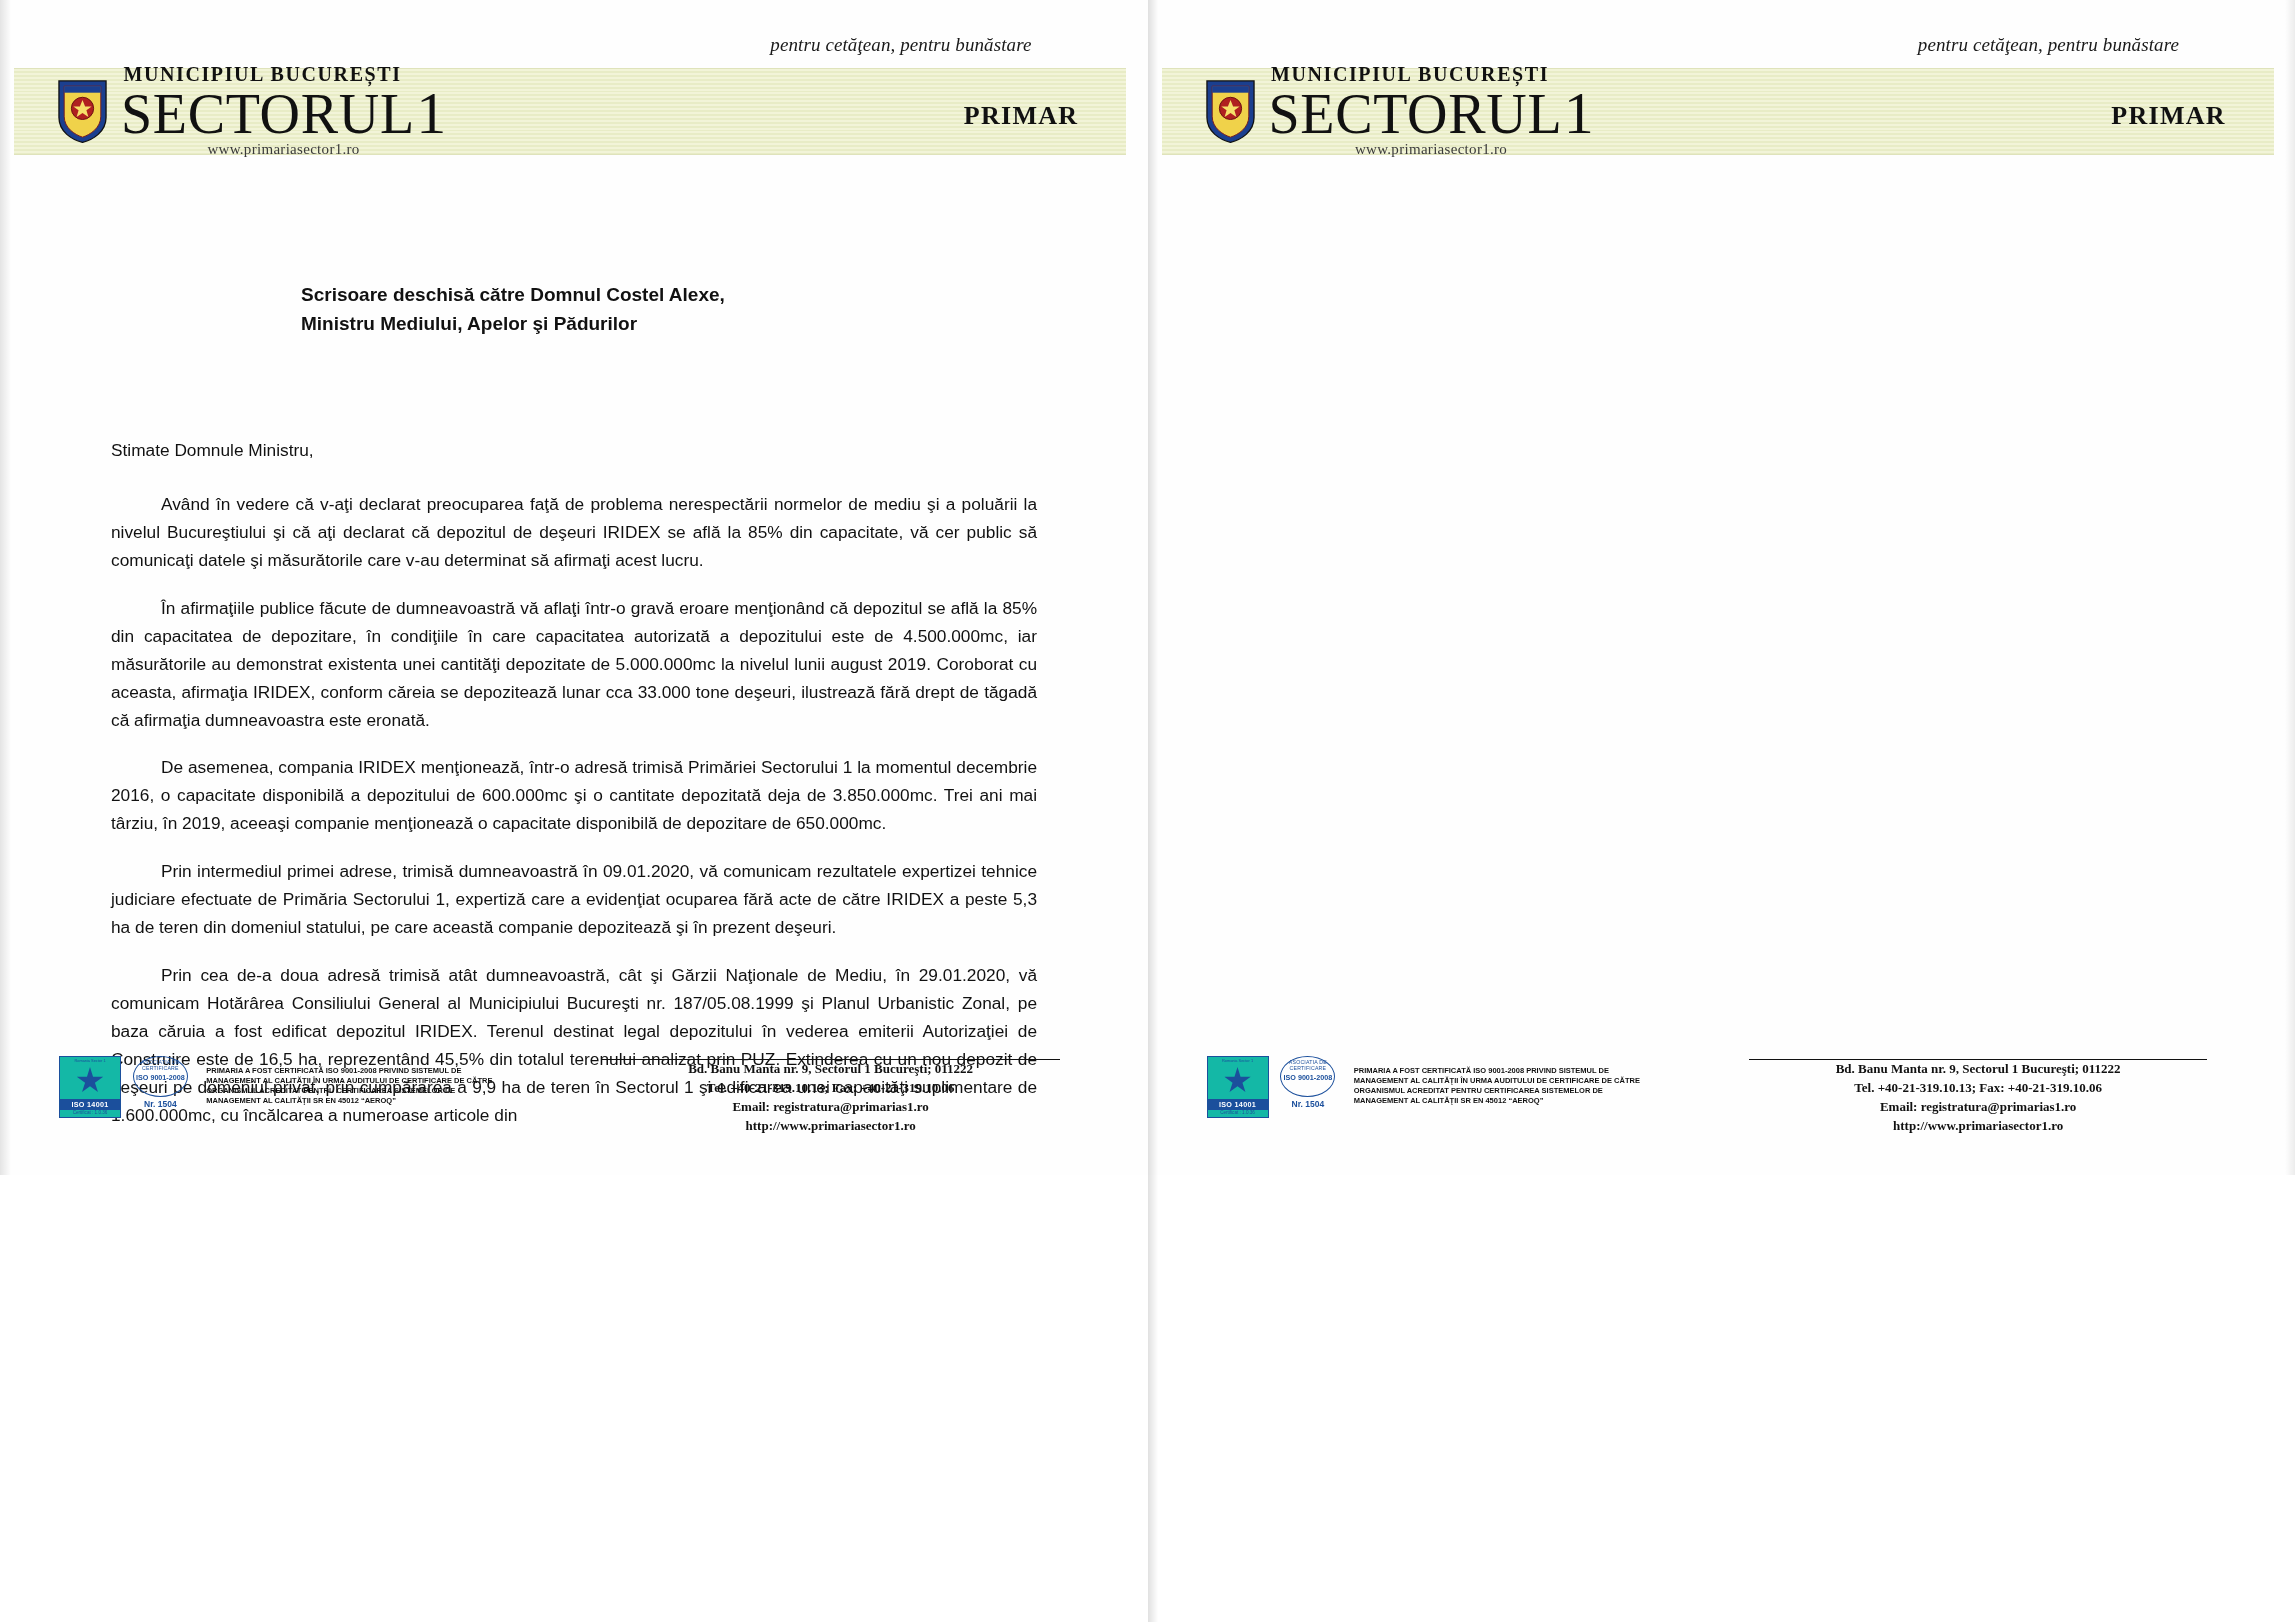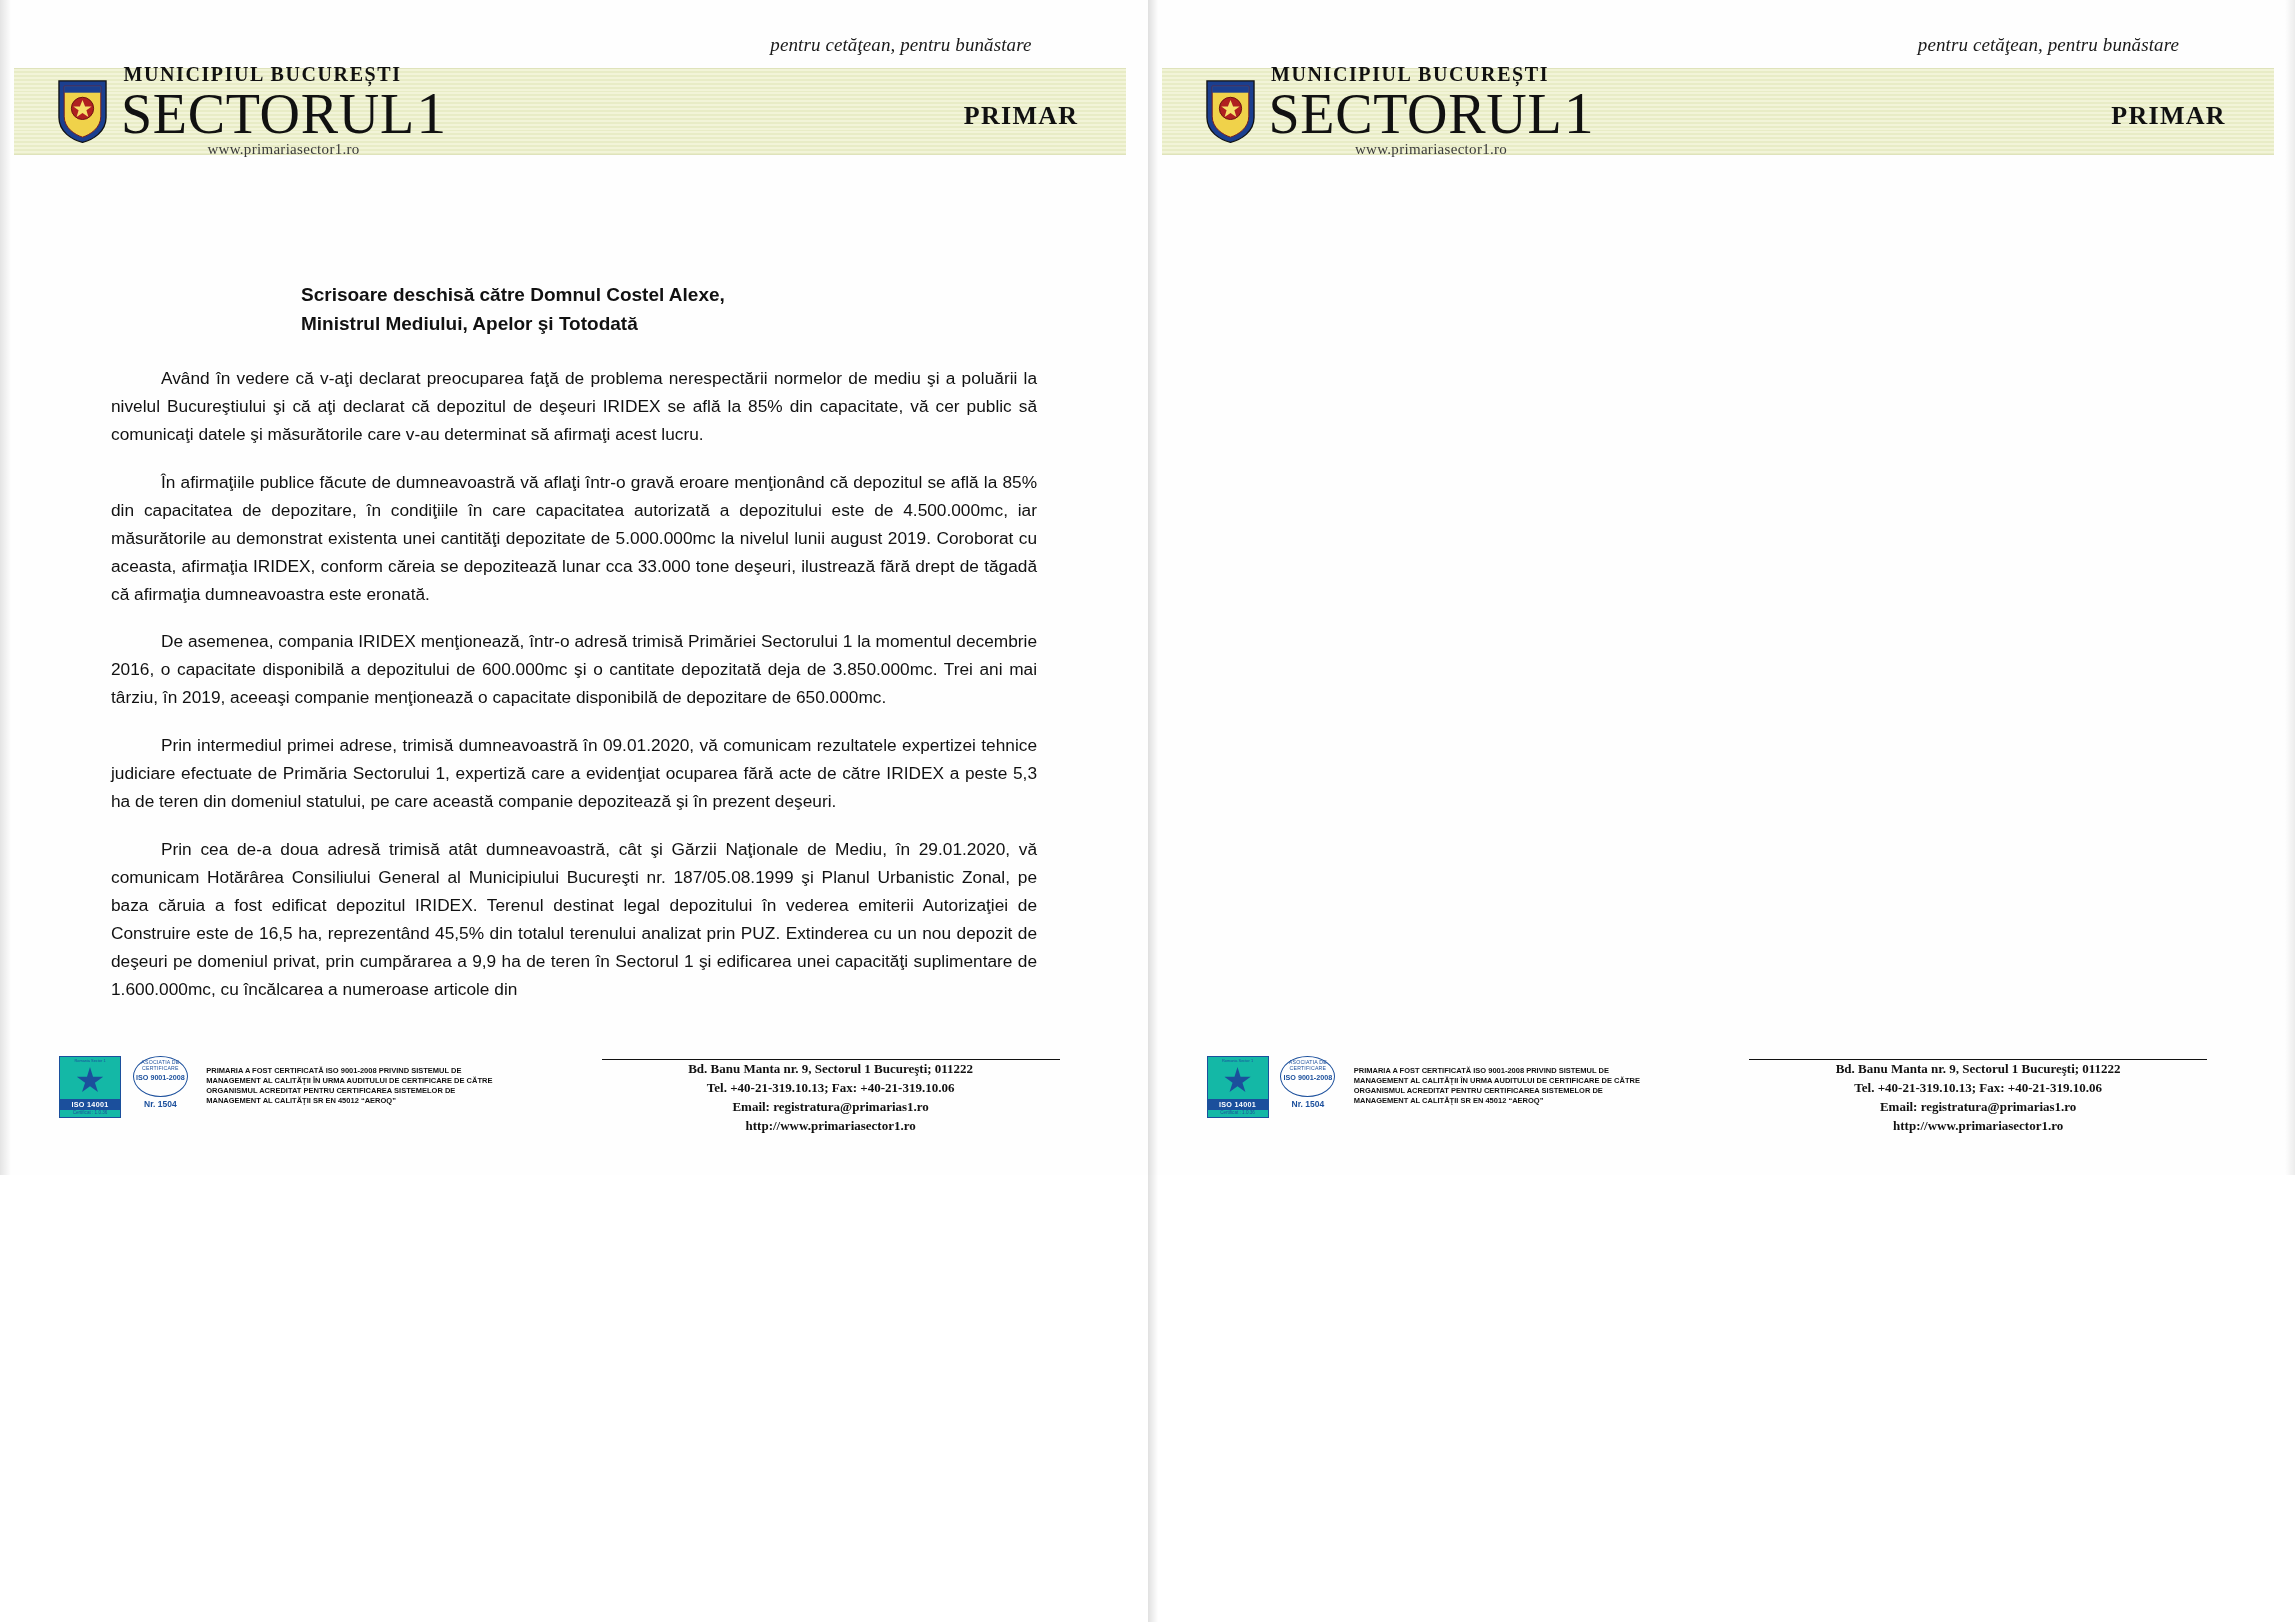--- a/index.html
+++ b/index.html
@@ -334,22 +334,23 @@
           <span class="sector-num">1</span>
         </div>
         <div class="site">www.primariasector1.ro</div>
       </div>
       <div class="primar-word">PRIMAR</div>
     </div>
 
     <div class="content left-col">
       <div class="addressee">
         <div>Scrisoare deschisă către Domnul Costel Alexe,</div>
-        <div>Ministrul Mediului, Apelor şi Totodată</div>
-      </div>
+        <div>Ministru Mediului, Apelor şi Pădurilor</div>
+      </div>
+      <div class="salut">Stimate Domnule Ministru,</div>
       <div style="height:26px"></div>
       <p class="para">Având în vedere că v-aţi declarat preocuparea faţă de problema nerespectării normelor de mediu şi a poluării la nivelul Bucureştiului şi că aţi declarat că depozitul de deşeuri IRIDEX se află la 85% din capacitate, vă cer public să comunicaţi datele şi măsurătorile care v-au determinat să afirmaţi acest lucru.</p>
       <p class="para">În afirmaţiile publice făcute de dumneavoastră vă aflaţi într-o gravă eroare menţionând că depozitul se află la 85% din capacitatea de depozitare, în condiţiile în care capacitatea autorizată a depozitului este de 4.500.000mc, iar măsurătorile au demonstrat existenta unei cantităţi depozitate de 5.000.000mc la nivelul lunii august 2019. Coroborat cu aceasta, afirmaţia IRIDEX, conform căreia se depozitează lunar cca 33.000 tone deşeuri, ilustrează fără drept de tăgadă că afirmaţia dumneavoastra este eronată.</p>
       <p class="para">De asemenea, compania IRIDEX menţionează, într-o adresă trimisă Primăriei Sectorului 1 la momentul decembrie 2016, o capacitate disponibilă a depozitului de 600.000mc şi o cantitate depozitată deja de 3.850.000mc. Trei ani mai târziu, în 2019, aceeaşi companie menţionează o capacitate disponibilă de depozitare de 650.000mc.</p>
       <p class="para">Prin intermediul primei adrese, trimisă dumneavoastră în 09.01.2020, vă comunicam rezultatele expertizei tehnice judiciare efectuate de Primăria Sectorului 1, expertiză care a evidenţiat ocuparea fără acte de către IRIDEX a peste 5,3 ha de teren din domeniul statului, pe care această companie depozitează şi în prezent deşeuri.</p>
       <p class="para">Prin cea de-a doua adresă trimisă atât dumneavoastră, cât şi Gărzii Naţionale de Mediu, în 29.01.2020, vă comunicam Hotărârea Consiliului General al Municipiului Bucureşti nr. 187/05.08.1999 şi Planul Urbanistic Zonal, pe baza căruia a fost edificat depozitul IRIDEX. Terenul destinat legal depozitului în vederea emiterii Autorizaţiei de Construire este de 16,5 ha, reprezentând 45,5% din totalul terenului analizat prin PUZ. Extinderea cu un nou depozit de deşeuri pe domeniul privat, prin cumpărarea a 9,9 ha de teren în Sectorul 1 şi edificarea unei capacităţi suplimentare de 1.600.000mc, cu încălcarea a numeroase articole din</p>
     </div>
 
     <div class="footer">
       <div class="footer-logos">

